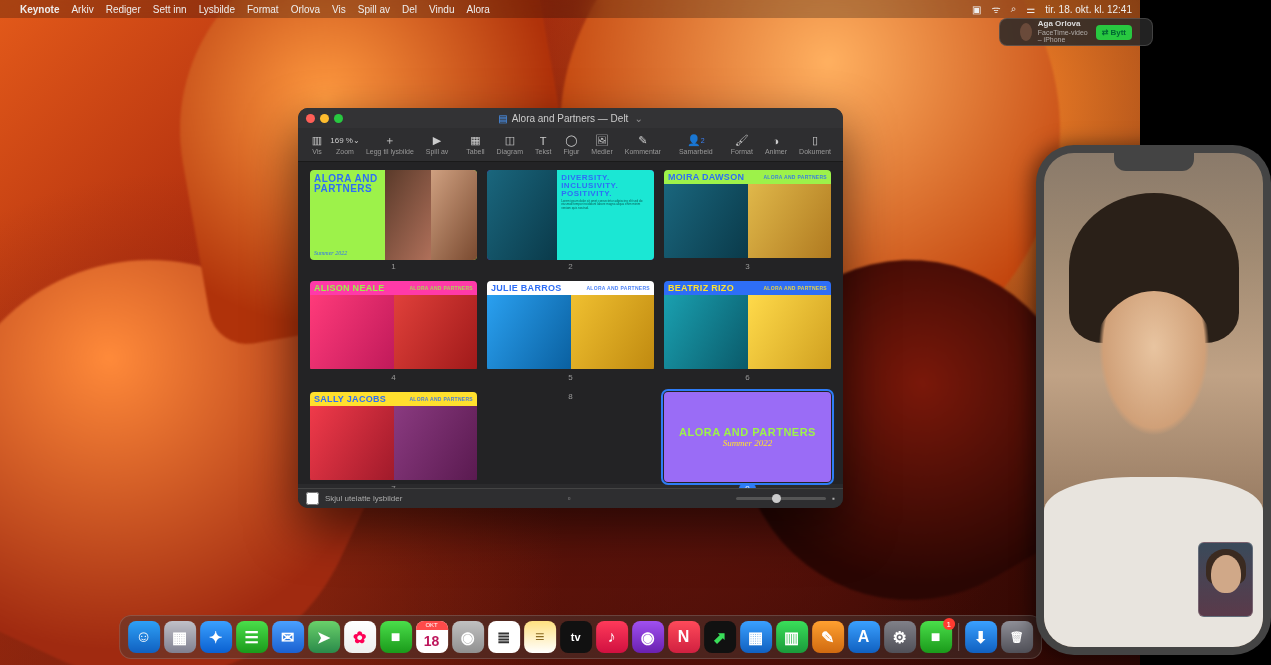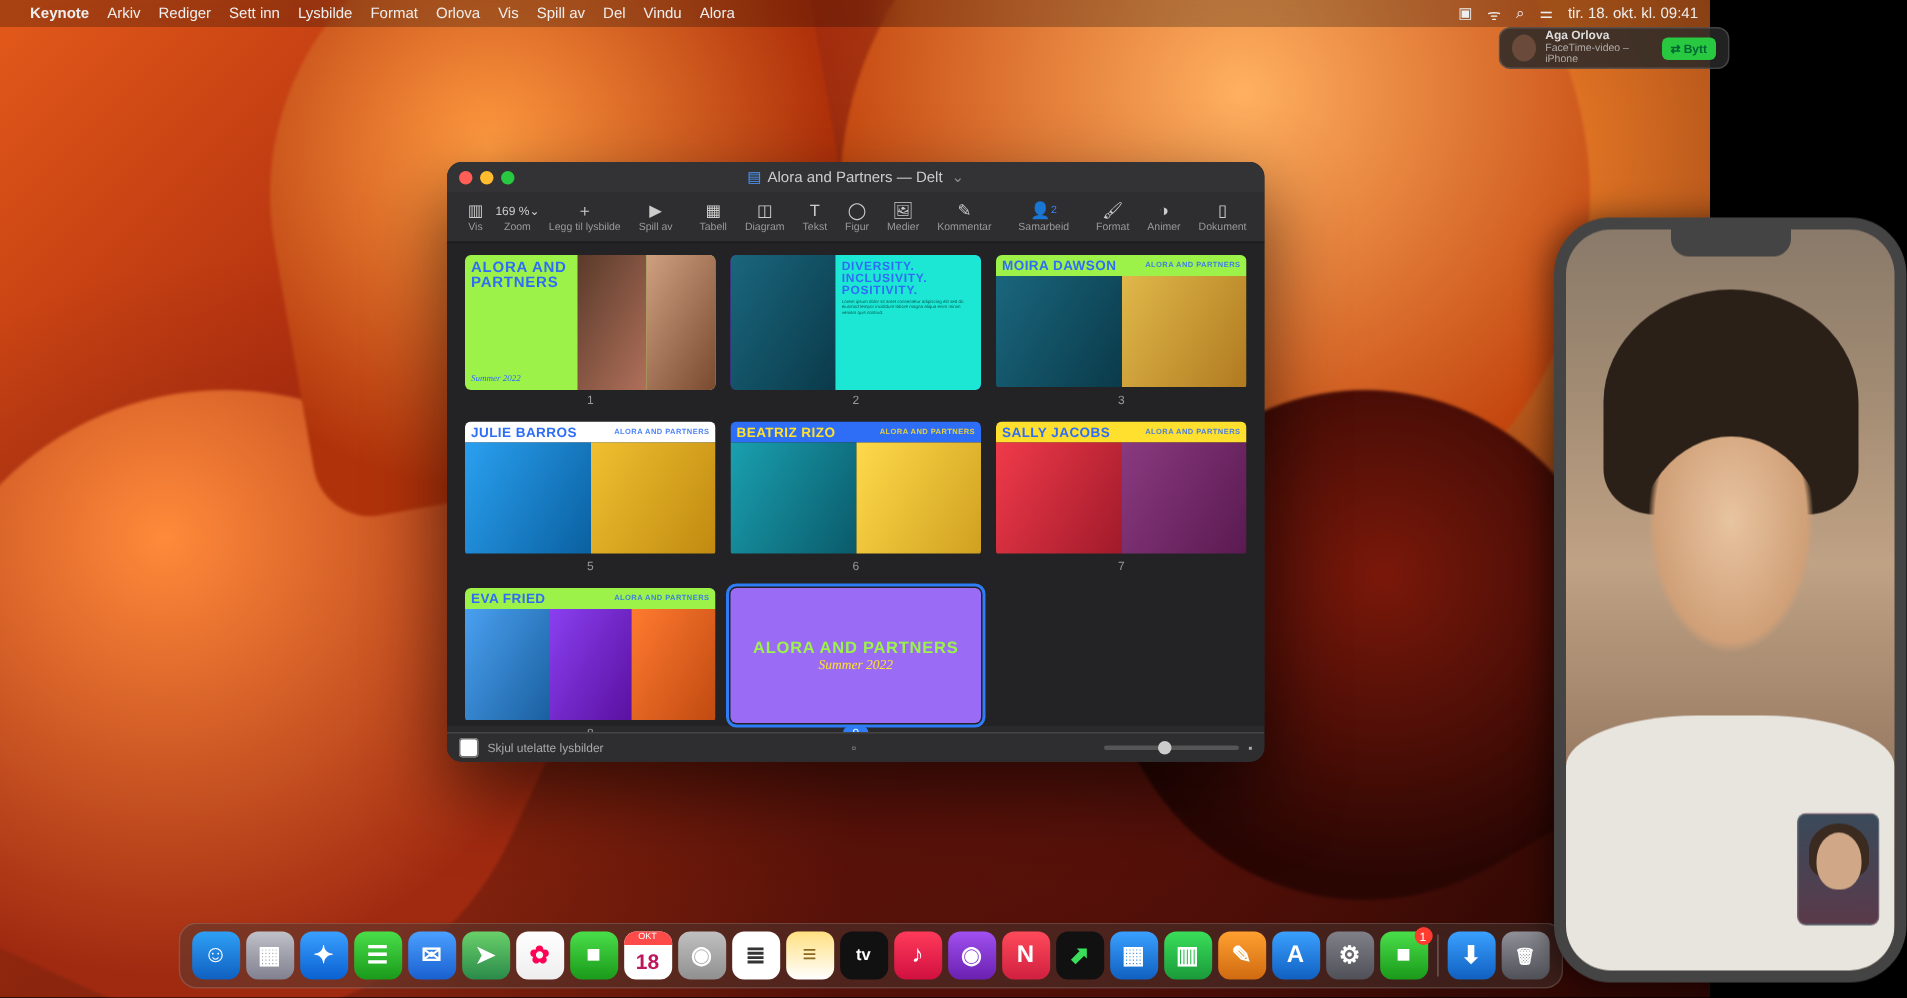--- a/index.html
+++ b/index.html
@@ -51,21 +51,21 @@
   #notif {
     position: absolute;
     top: 18px; right: 118px;
     width: 154px; height: 28px;
     background: rgba(40,40,40,.85);
     border: 1px solid rgba(255,255,255,.15);
     border-radius: 8px;
     display: flex;
     align-items: center;
     gap: 6px;
-    padding: 0 8px;
+    padding: 0 20px;
     font-size: 8px;
     color: #ddd;
   }
   #notif .avatar { width:18px; height:18px; border-radius:50%; background: #6a4a3a; }
   #notif .btn { margin-left:auto; background:#28c840; padding:3px 6px; border-radius:4px; font-size:8px; color:#063; font-weight:600; display:flex; align-items:center; gap:2px; }
   
   #keynote {
     position: absolute;
     top: 108px; left: 298px;
     width: 545px;
@@ -267,21 +267,21 @@
   <span>Vis</span>
   <span>Spill av</span>
   <span>Del</span>
   <span>Vindu</span>
   <span>Alora</span>
   <div class="right">
     <span>▣</span>
     <span>ᯤ</span>
     <span>⌕</span>
     <span>⚌</span>
-    <span>tir. 18. okt. kl. 09:41</span>
+    <span>tir. 18. okt. kl. 12:41</span>
   </div>
 </div>
 
 <div id="notif">
   <div class="avatar"></div>
   <div style="line-height:1.1">
     <div style="font-weight:600">Aga Orlova</div>
     <div style="opacity:.7;font-size:7px">FaceTime-video – iPhone</div>
   </div>
   <div class="btn">
@@ -403,20 +403,33 @@
             <span class="brand">ALORA AND PARTNERS</span>
           </div>
         <div class="sl-row">
             <div class="img p3"></div>
             <div class="img p4"></div>
           </div>
       </div>
       <div class="slide-num">3</div>
     </div>
 
+    <div class="slide-wrap">
+      <div class="slide">
+        <div class="hdr" style="background:#ff3aa8;color:#9df24a">
+            <span>ALISON NEALE</span>
+            <span class="brand">ALORA AND PARTNERS</span>
+          </div>
+        <div class="sl-row">
+            <div class="img p5"></div>
+            <div class="img p6"></div>
+          </div>
+      </div>
+      <div class="slide-num">4</div>
+    </div>
 
     <div class="slide-wrap">
       <div class="slide">
         <div class="hdr" style="background:#ffffff;color:#2e6ef6">
             <span>JULIE BARROS</span>
             <span class="brand">ALORA AND PARTNERS</span>
           </div>
         <div class="sl-row">
             <div class="img p7"></div>
             <div class="img p8"></div>
@@ -447,31 +460,20 @@
           </div>
         <div class="sl-row">
             <div class="img p11"></div>
             <div class="img p12"></div>
           </div>
       </div>
       <div class="slide-num">7</div>
     </div>
 
     <div class="slide-wrap">
-      <div class="slide">
-        <div class="hdr" style="background:#9df24a;color:#2e6ef6">
-            <span>EVA FRIED</span>
-            <span class="brand">ALORA AND PARTNERS</span>
-          </div>
-        <div class="sl-row">
-            <div class="img p13"></div>
-            <div class="img p14"></div>
-            <div class="img p15"></div>
-          </div>
-      </div>
       <div class="slide-num">8</div>
     </div>
 
     <div class="slide-wrap">
       <div class="slide selected" style="background:#9a6cf6;display:flex;align-items:center;justify-content:center;flex-direction:column">
         <div class="sl-title" style="color:#9df24a;text-align:center;font-size:11px">ALORA AND PARTNERS</div>
         <div class="sl-sub" style="color:#ffe02e;font-family:cursive;font-size:9px">Summer 2022</div>
       </div>
       <div class="slide-num selected">9</div>
     </div>

